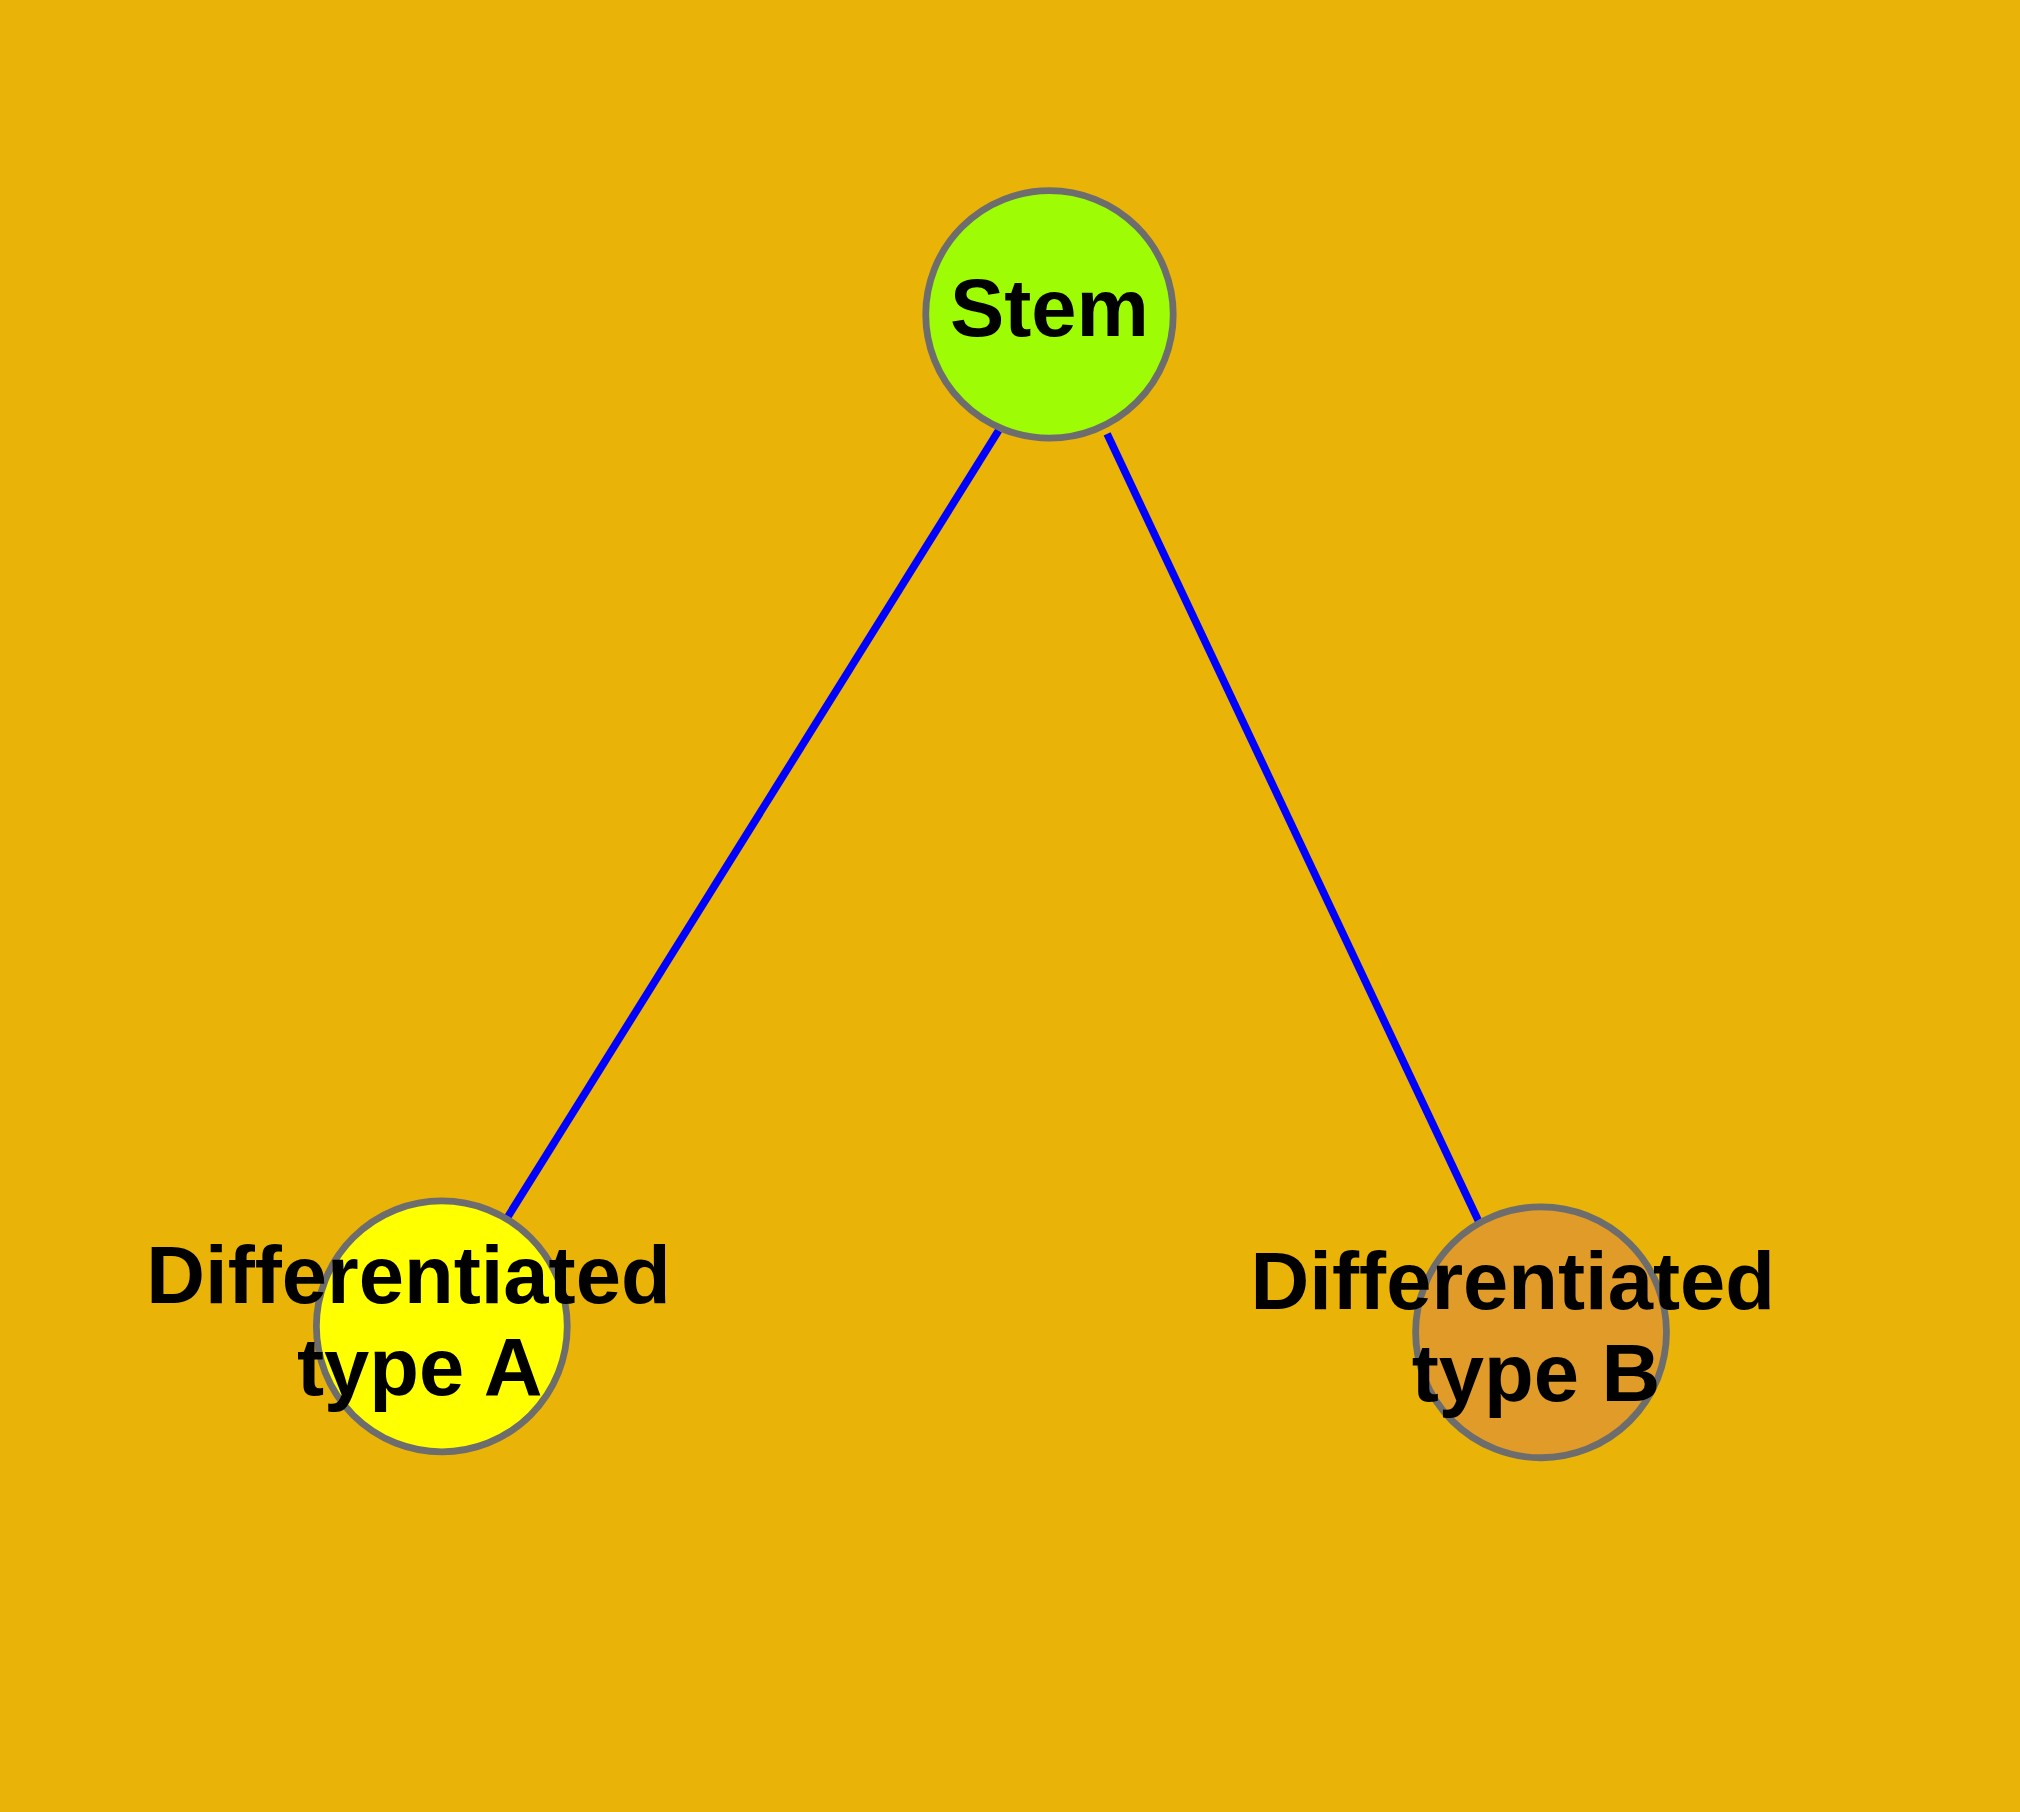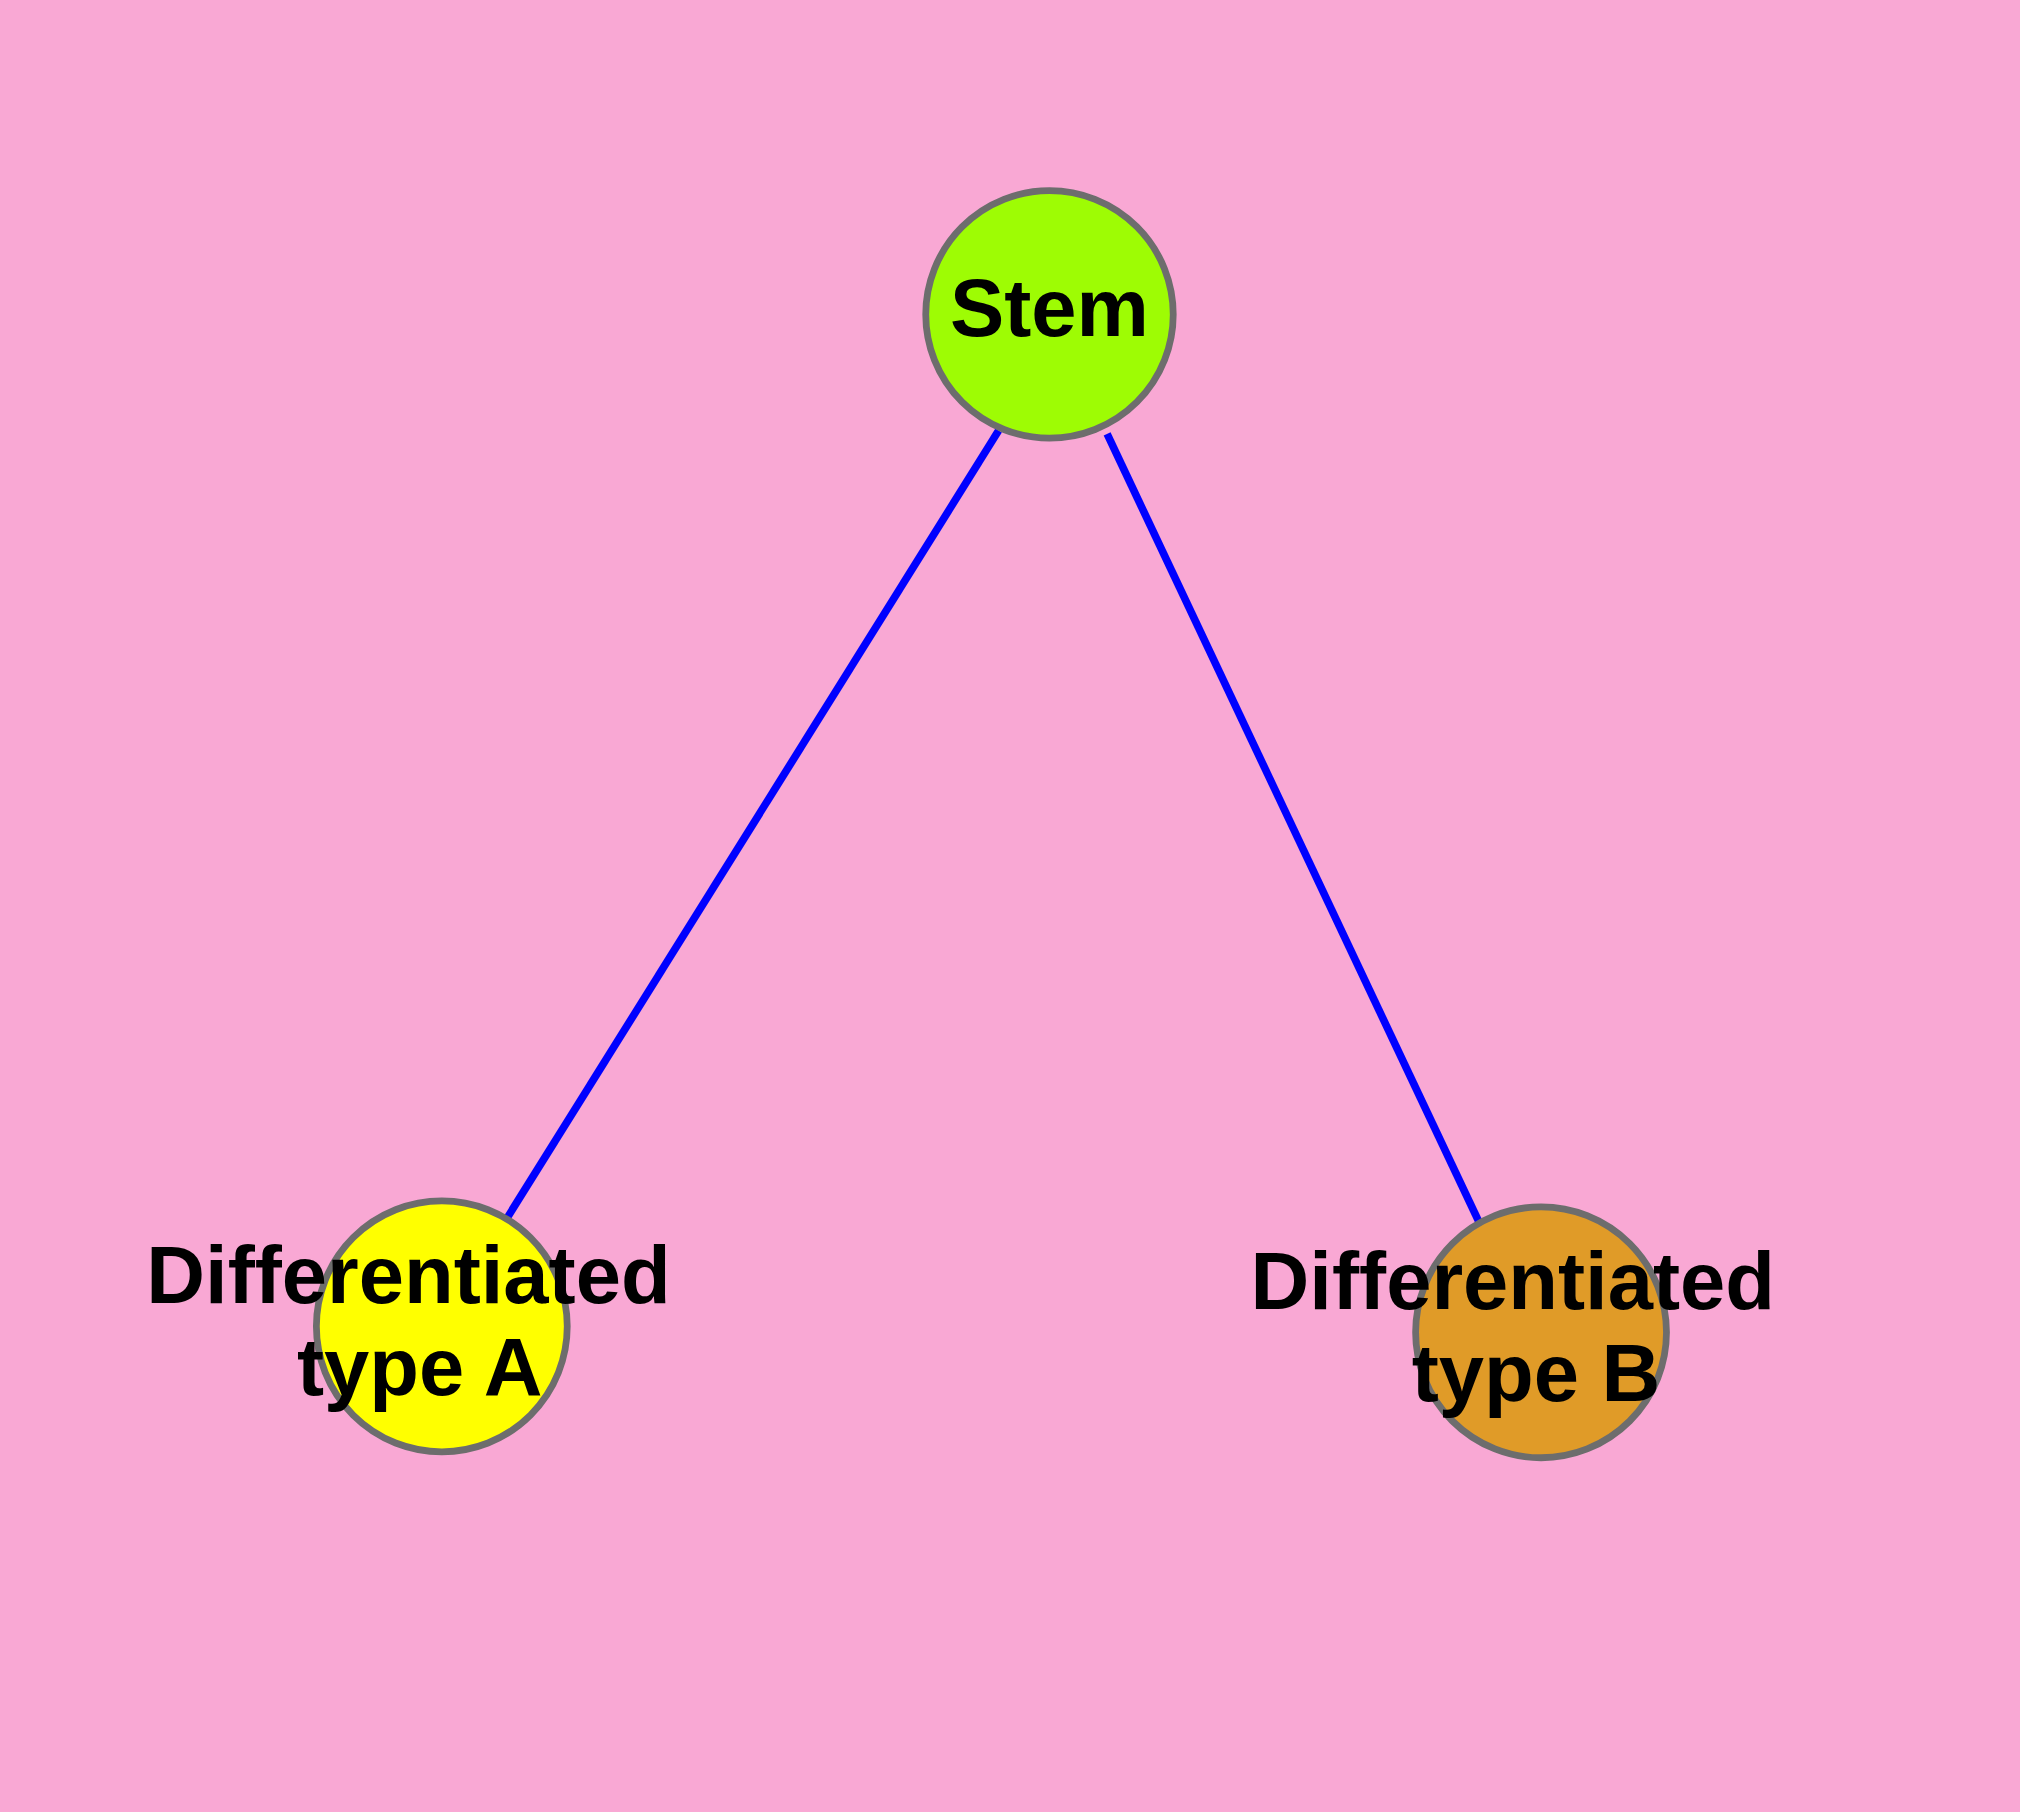--- a/index.html
+++ b/index.html
@@ -5,21 +5,21 @@
 <style>
   html, body {
     margin: 0;
     padding: 0;
     background: #ccccff;
   }
   #canvas {
     position: relative;
     width: 2021px;
     height: 1812px;
-    background: #f9a8d4;
+    background: #eab308;
     overflow: hidden;
     font-family: "Liberation Sans", "DejaVu Sans", sans-serif;
   }
   #graph-svg {
     position: absolute;
     left: 0;
     top: 0;
     width: 2021px;
     height: 1812px;
     display: block;

